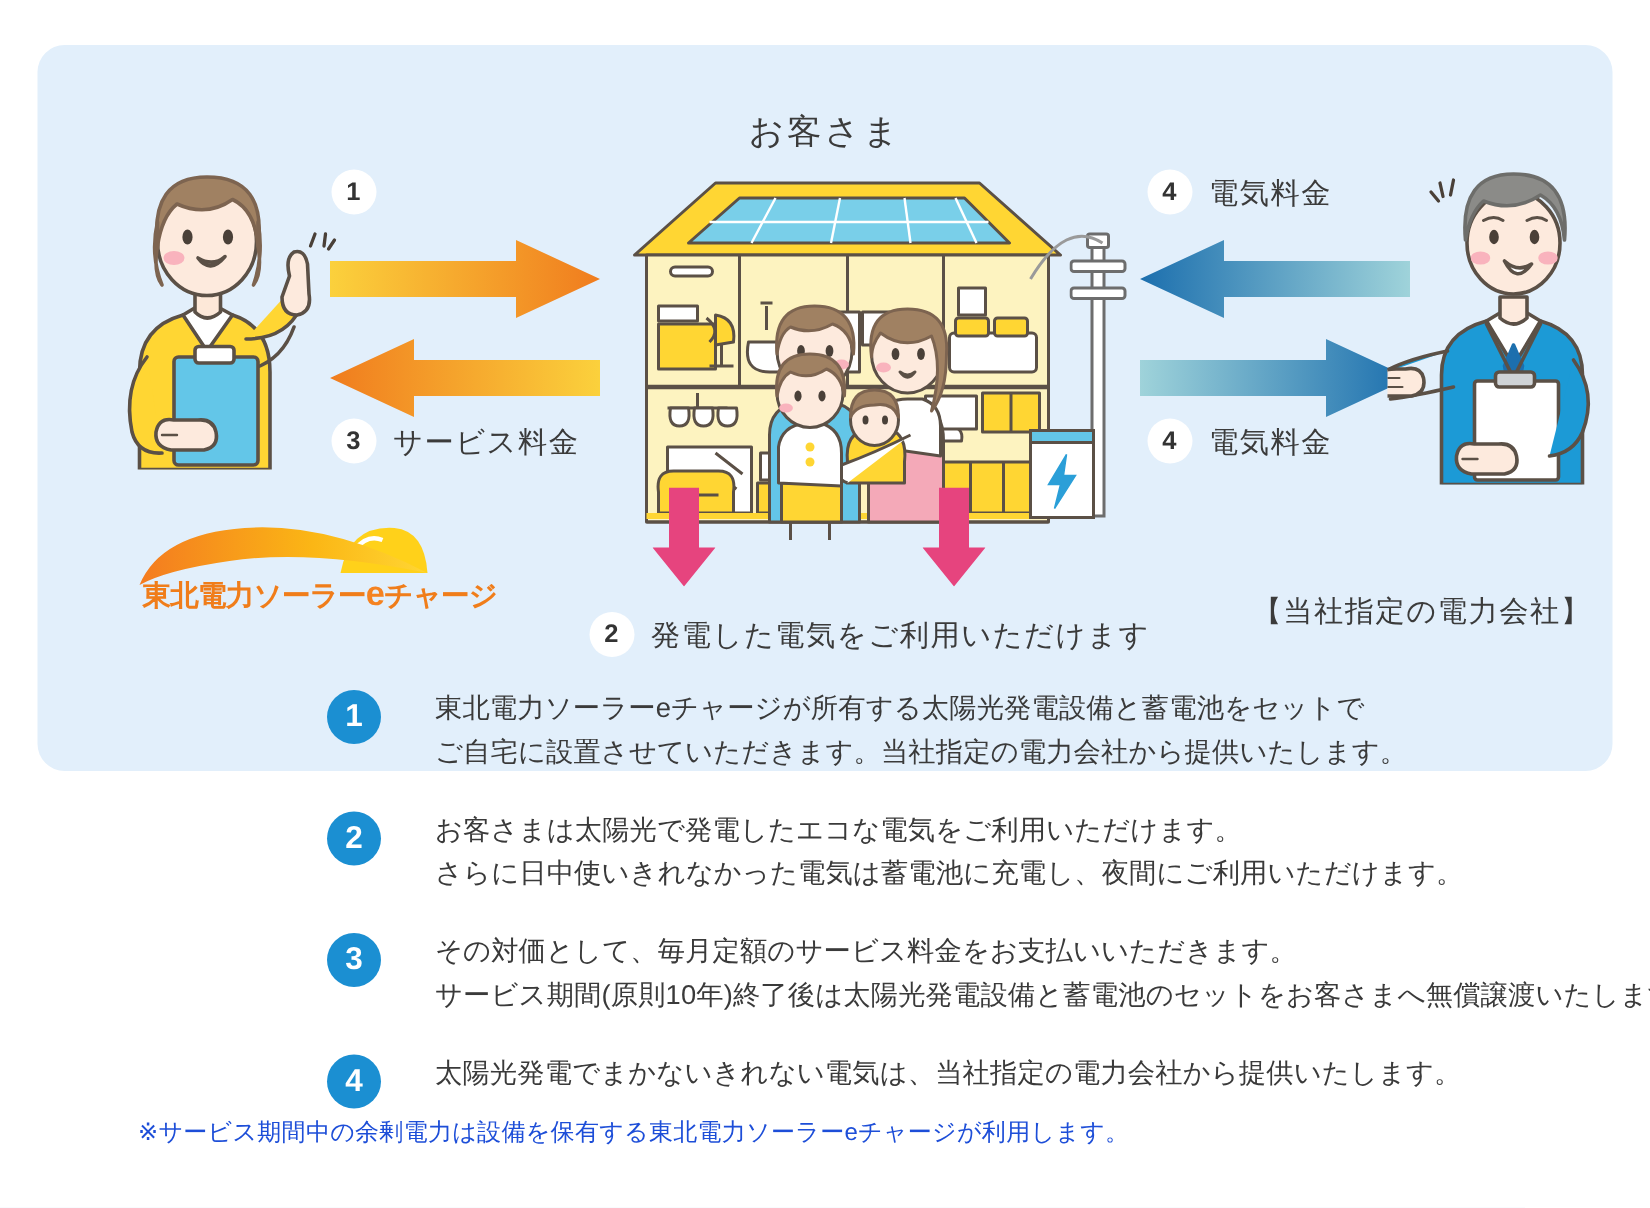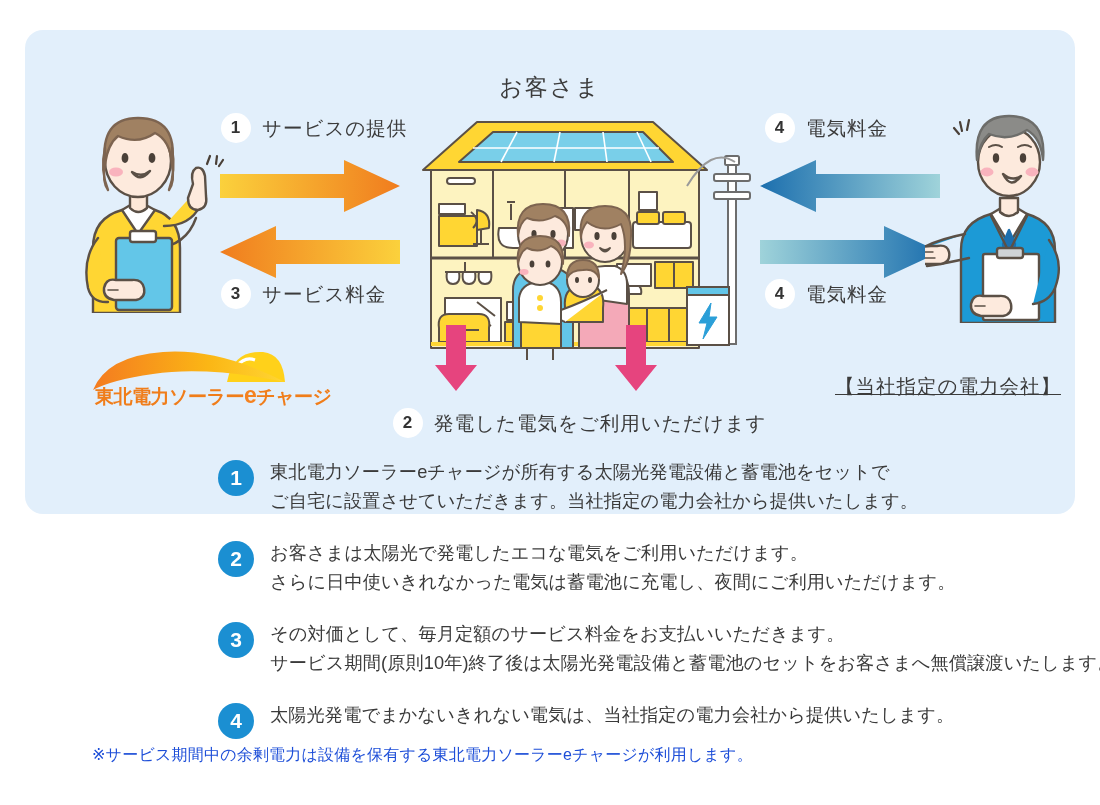--- a/index.html
+++ b/index.html
@@ -65,26 +65,25 @@
   #label-3 { left: 196px; top: 249px; }
   #label-4a { left: 740px; top: 83px; }
   #label-4b { left: 740px; top: 249px; }
   #label-2 {
     left: 368px; top: 378px;
   }
 
   .provider-tag {
     position: absolute;
     left: 810px;
-    top: 343px;
+    top: 364px;
     font-size: 19.5px;
     letter-spacing: 1px;
     color: #3b3b3b;
     white-space: nowrap;
-    text-decoration: underline;
   }
 
   
   .arrow {
     position: absolute;
   }
 
   
   #brand-logo {
     position: absolute;
@@ -124,21 +123,21 @@
     color: #ffffff;
     font-size: 21px;
     font-weight: bold;
     display: flex;
     align-items: center;
     justify-content: center;
     flex: none;
     margin-top: 2px;
   }
   .exp-lines {
-    margin-left: 16px;
+    margin-left: 36px;
     font-size: 18.2px;
     line-height: 1.62;
     color: #3a3a3a;
     letter-spacing: 0.1px;
   }
   .exp-lines div { white-space: nowrap; }
 
   #footnote {
     position: absolute;
     left: 92px;
@@ -412,21 +411,20 @@
       <rect x="72" y="150" width="26" height="10" rx="2.5" fill="#cfd3d6"></rect>
 
       <path d="M124 142 Q140 164 130 190 Q124 204 108 206" fill="#1c9ad6"></path>
       <path d="M58 198 Q48 196 46 206 Q45 216 56 218 L78 218 Q88 216 86 206 Q84 197 74 198 Z" fill="#fdeadd"></path>
       <path d="M50 208 h10" stroke-width="1.6"></path>
     </g>
   </svg>
 
   <div class="flow-label" id="label-1">
     <span class="badge-white">1</span>
-    <span>サービスの提供</span>
   </div>
 
   <div class="flow-label" id="label-3">
     <span class="badge-white">3</span>
     <span>サービス料金</span>
   </div>
 
   <div class="flow-label" id="label-4a">
     <span class="badge-white">4</span>
     <span>電気料金</span>

